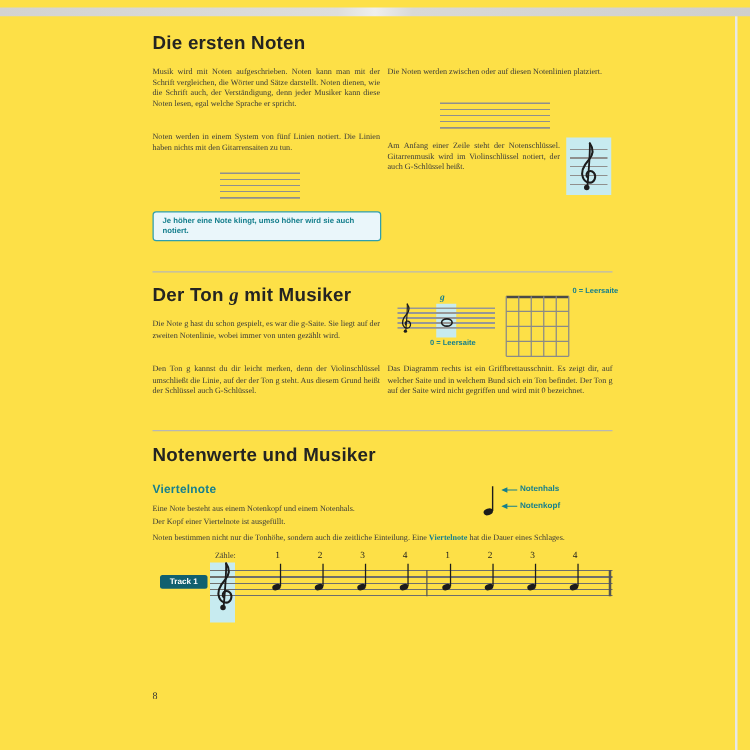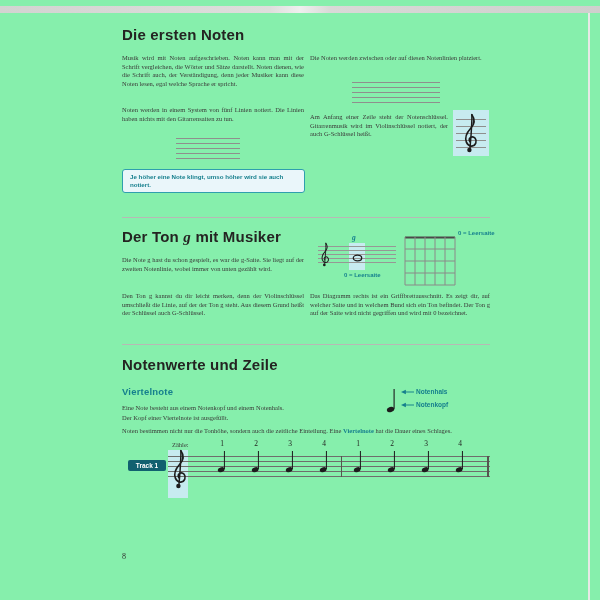--- a/index.html
+++ b/index.html
@@ -1,18 +1,18 @@
 <!DOCTYPE html>
 <html style="--accent-teal: #157f8d; --highlight-cyan: #c7ebf0; --tip-bg: #eaf6fa; --tip-border: #2f9fae; --track-badge-bg: #11606f;"><head>
 <meta charset="utf-8">
 <style>
   * { margin:0; padding:0; box-sizing:border-box; }
   html,body { width:600px; height:600px; }
   body { background:#ffffff; font-family:"Liberation Serif", serif; }
-  .page { position:relative; width:600px; height:600px; background:#86efac; overflow:hidden; }
+  .page { position:relative; width:600px; height:600px; background:#fde047; overflow:hidden; }
   .abs { position:absolute; }
   .scan-strip { position:absolute; left:0; top:6px; width:600px; height:7px;
                 background:linear-gradient(to right,#d3d3d1 0%,#dededc 45%,#efefee 50%,#d9d9d7 55%,#cfcfcd 100%); }
   .scan-edge-r { position:absolute; left:588px; top:13px; width:2px; height:587px; background:#e8e8e6; }
 
   .h { font-family:"Liberation Sans", sans-serif; font-weight:bold; color:#242422; letter-spacing:.2px; }
   .h1 { font-size:15px; }
   .bt { font-size:6.5px; line-height:1.32; color:#3a3a38; text-align:justify;
         font-family:"Liberation Serif", serif; }
   .teal { color:var(--accent-teal, #157f8d); }
@@ -131,21 +131,21 @@
     <line x1="11" y1="1" x2="11" y2="49" stroke="#8a8a88" stroke-width="1"></line>
     <line x1="21" y1="1" x2="21" y2="49" stroke="#8a8a88" stroke-width="1"></line>
     <line x1="31" y1="1" x2="31" y2="49" stroke="#8a8a88" stroke-width="1"></line>
     <line x1="41" y1="1" x2="41" y2="49" stroke="#8a8a88" stroke-width="1"></line>
     <line x1="51" y1="1" x2="51" y2="49" stroke="#8a8a88" stroke-width="1"></line>
   </svg>
   <div class="abs fret-label" style="left:458px; top:230px;">0 = Leersaite</div>
 
   <div class="abs divider" style="left:122px; top:344px; width:368px;"></div>
 
-  <div class="abs h h1" style="left:122px; top:356px;">Notenwerte und Zeile</div>
+  <div class="abs h h1" style="left:122px; top:356px;">Notenwerte und Musiker</div>
   <div class="abs h subtitle" style="left:122px; top:386px;">Viertelnote</div>
 
   <svg class="abs" style="left:386px; top:387px; width:12px; height:26px;">
       <use href="#qnote"></use>
     </svg>
   <div class="abs arrow-row" style="left:401px; top:388px;">
     <svg class="arr" viewBox="0 0 16 6">
         <line x1="16" y1="3" x2="5" y2="3" stroke="currentColor" stroke-width="1.2"></line>
         <polygon points="6,0.2 6,5.8 0,3" fill="currentColor"></polygon>
       </svg>

